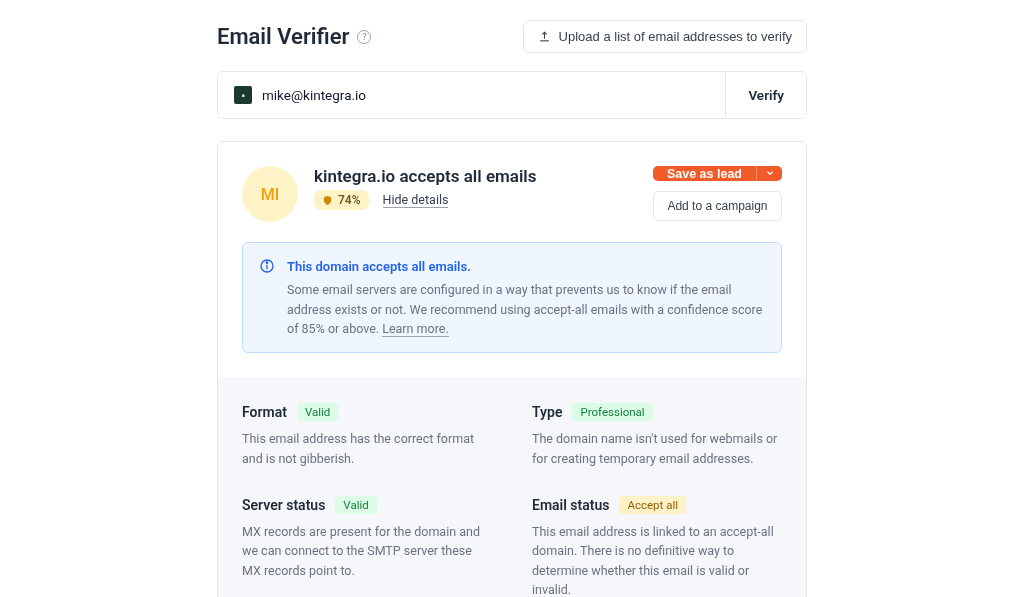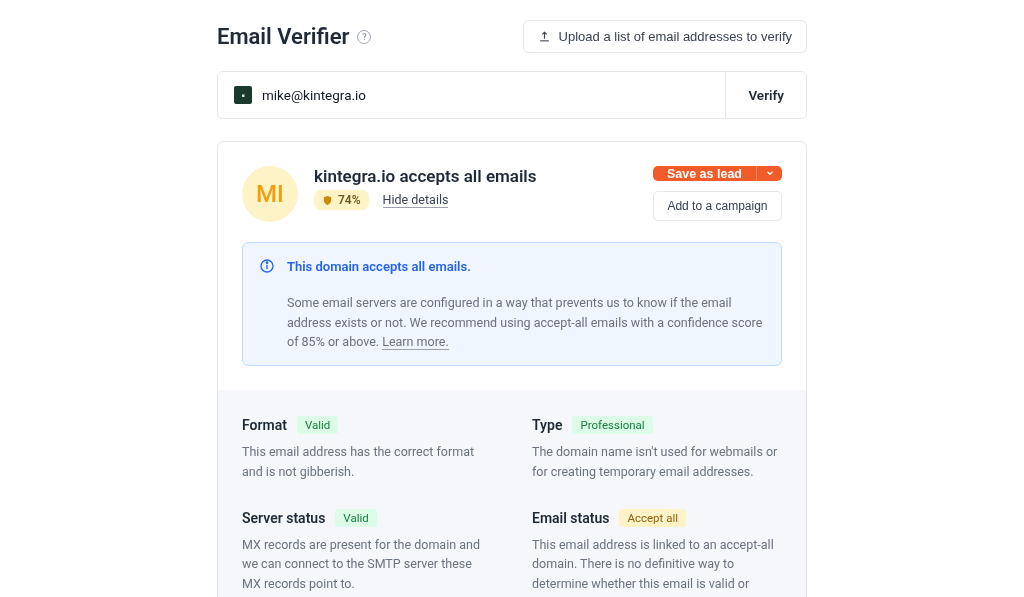--- a/index.html
+++ b/index.html
@@ -110,21 +110,21 @@
     display: flex;
     gap: 16px;
   }
   .avatar {
     width: 56px; height: 56px;
     border-radius: 50%;
     background: #fef3c7;
     color: #f59e0b;
     display: flex;
     align-items: center; justify-content: center;
-    font-size: 24px;
+    font-size: 16px;
     font-weight: 500;
     flex-shrink: 0;
   }
   .result-info {
     flex: 1;
   }
   .result-title {
     font-size: 17px;
     font-weight: 600;
     color: #1f2937;
@@ -217,21 +217,21 @@
   }
   .alert-body {
     font-size: 12.5px;
     color: #6b7280;
     line-height: 1.55;
   }
   .alert-title {
     color: #2563eb;
     font-weight: 600;
     font-size: 13px;
-    margin-bottom: 16px;
+    margin-bottom: 3px;
   }
   .learn-more {
     color: #6b7280;
     border-bottom: 1px solid #9ca3af;
     cursor: pointer;
   }
 
   
   .details {
     background: #f5f7fa;

